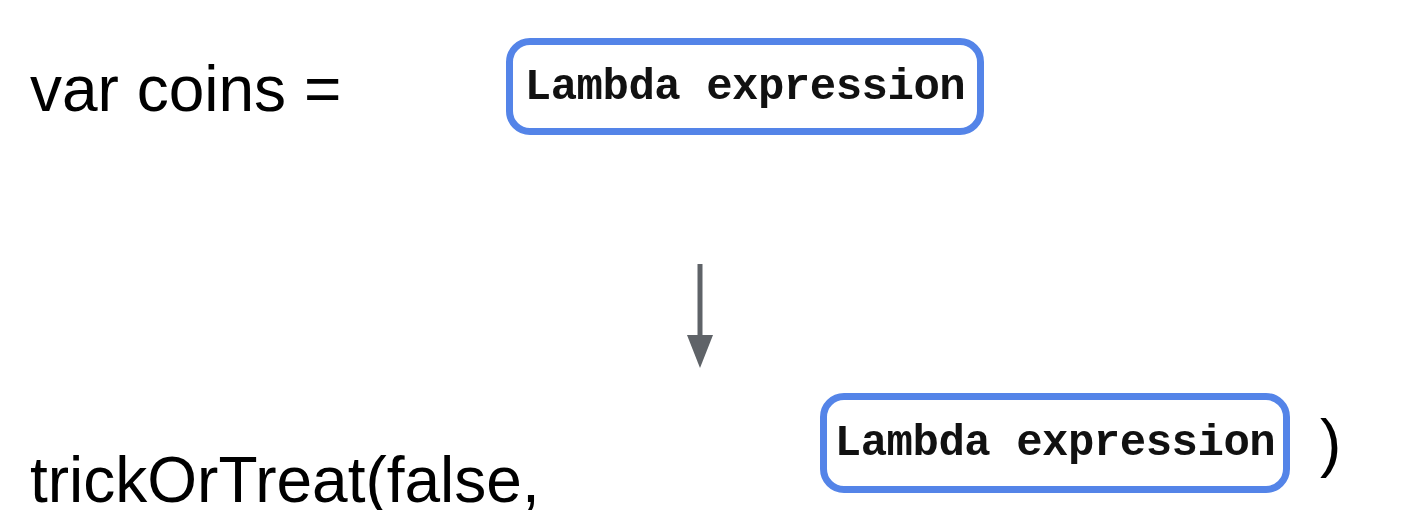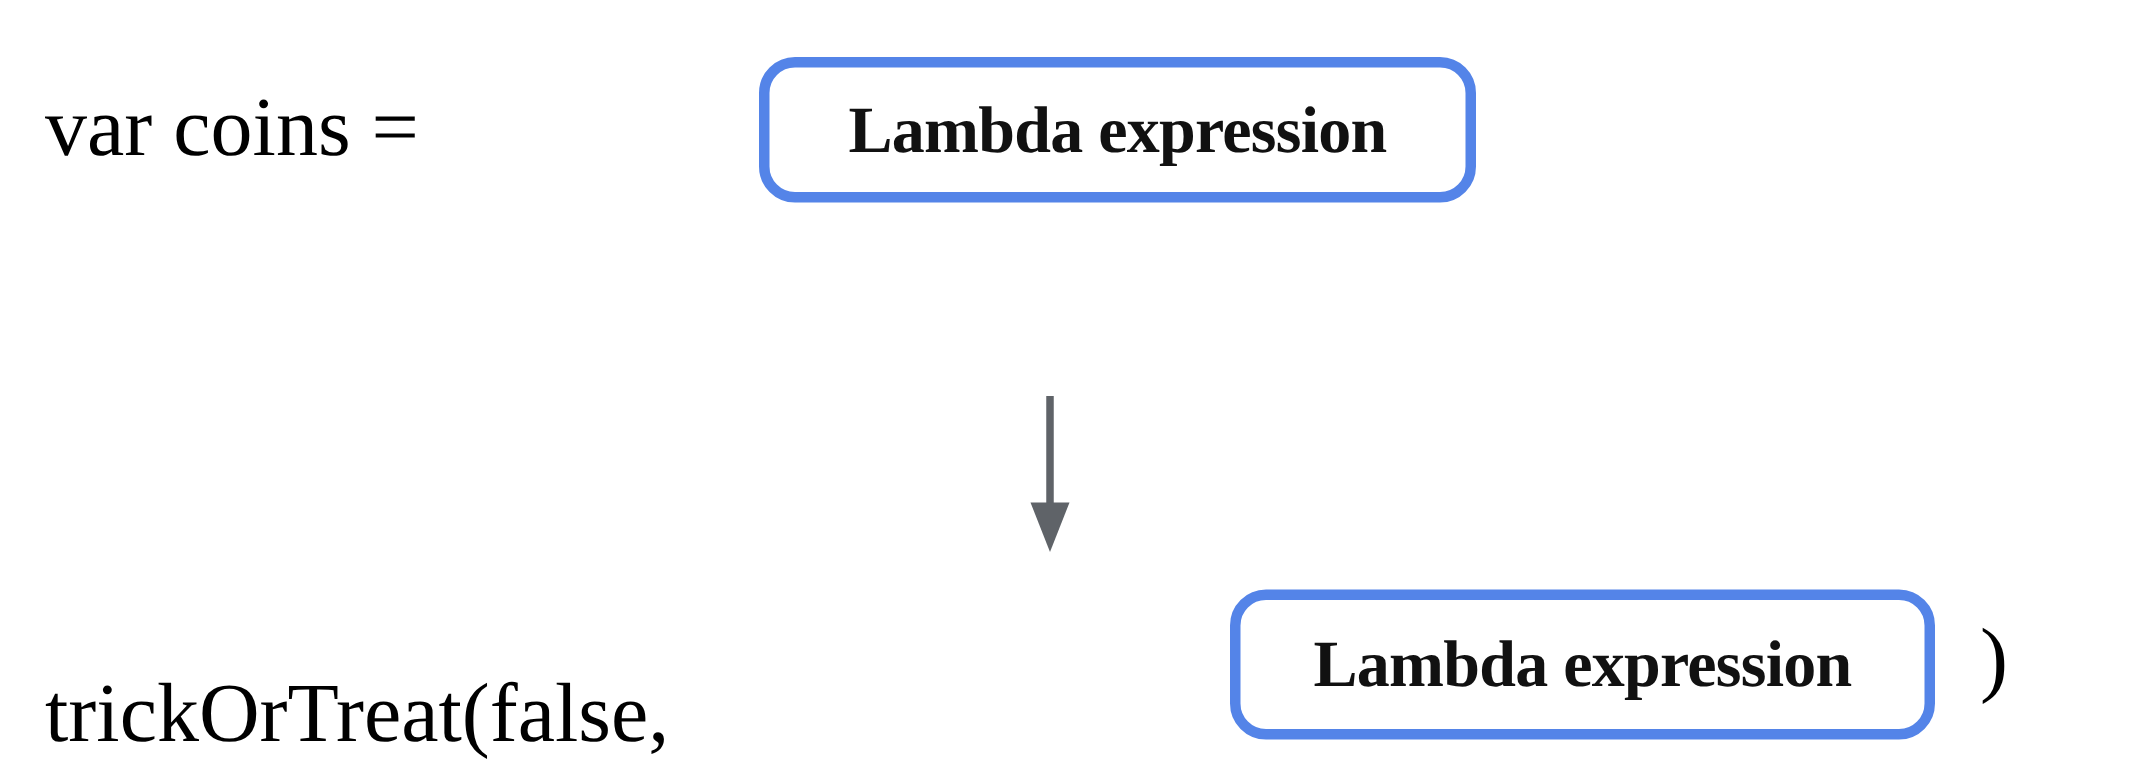--- a/index.html
+++ b/index.html
@@ -13,38 +13,38 @@
   .canvas {
     position: relative;
     width: 1424px;
     height: 510px;
     background: var(--bg);
     overflow: hidden;
     font-family: "Liberation Sans", "DejaVu Sans", sans-serif;
   }
   .code {
     position: absolute;
-    font-family: Liberation Serif, serif;
-    font-size: 56px;
+    font-family: Liberation Sans, sans-serif;
+    font-size: 64px;
     line-height: 1;
     font-weight: 400;
     color: var(--code-color);
     white-space: pre;
   }
   .lambda-box {
     position: absolute;
     border: 7px solid var(--box-border);
     border-radius: 24px;
     background: var(--bg);
     display: flex;
     align-items: center;
     justify-content: center;
   }
   .lambda-box .label {
-    font-family: Liberation Serif, serif;
+    font-family: Liberation Mono, monospace;
     font-weight: 700;
     font-size: 44px;
     line-height: 1;
     color: #111111;
     letter-spacing: -0.5px;
     white-space: nowrap;
   }
   .box1 { left: 506px; top: 38px;  width: 478px; height: 97px; }
   .box2 { left: 820px; top: 393px; width: 470px; height: 100px; }
   .line1 { left: 30px; top: 57px; }

